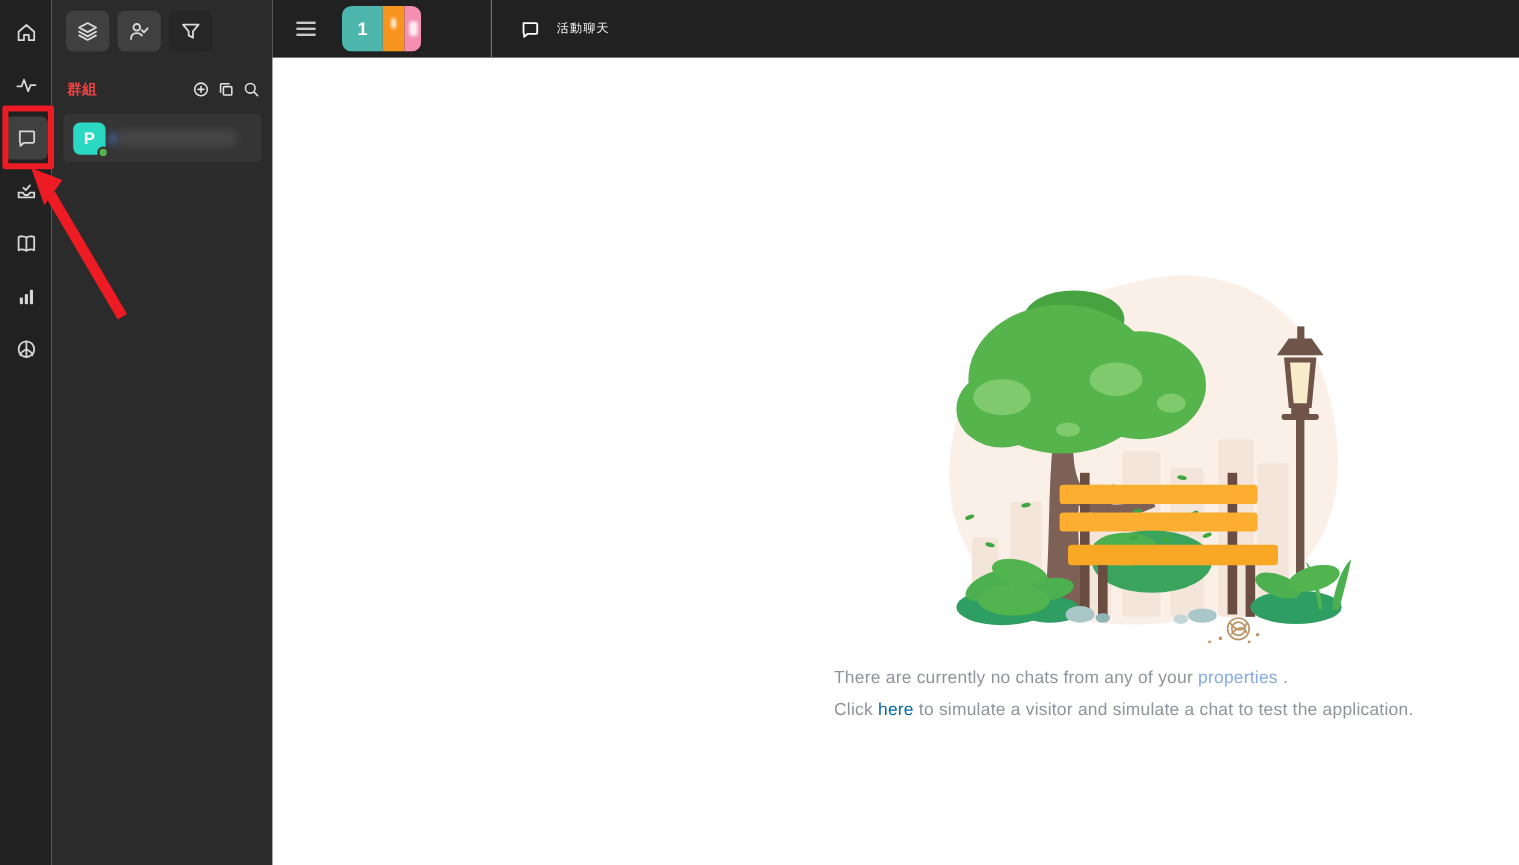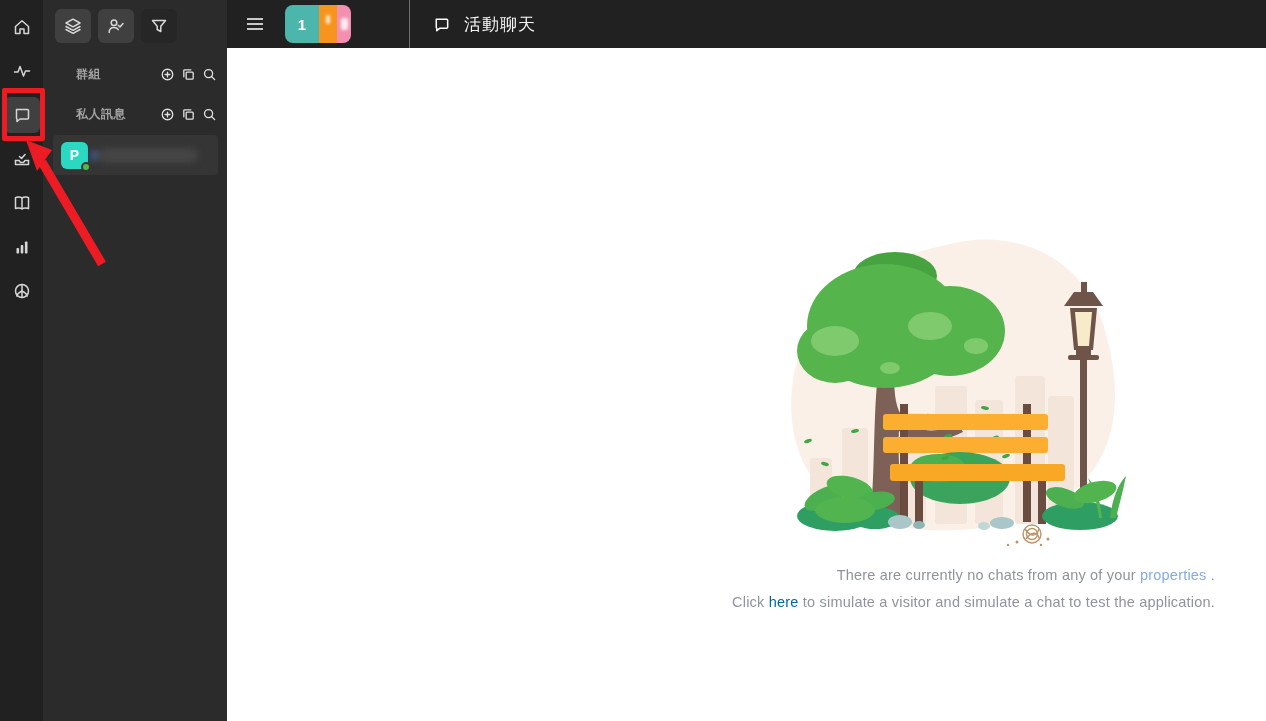--- a/index.html
+++ b/index.html
@@ -23,21 +23,21 @@
            background:#2b2b2b; z-index:2; }
   .panel-toolbar { display:flex; gap:7px; padding:9px 0 0 12px; margin-bottom:11px; }
   .tbtn { width:36px; height:34px; border:none; border-radius:6px;
           background:#262626; display:flex; align-items:center;
           justify-content:center; cursor:pointer; }
   .tbtn.pressed { background:#404040; }
   .tbtn svg { stroke:#d9d9d9; fill:none; stroke-width:1.5;
               stroke-linecap:round; stroke-linejoin:round; }
   .section-head { height:40px; display:flex; align-items:center;
                   justify-content:space-between; padding:0 10px 0 13px; }
-  .section-label { color:#a3a3a3; font-size:12px; font-weight:bold; letter-spacing:.5px;margin-left:20px; }
+  .section-label { color:#ef4444; font-size:12px; font-weight:bold; letter-spacing:.5px; }
   .section-actions { display:flex; gap:5px; }
   .section-actions .act { width:16px; height:16px; display:flex; align-items:center;
                           justify-content:center; cursor:pointer; }
   .section-actions svg { stroke:#e2e2e2; fill:none; stroke-width:1.4;
                          stroke-linecap:round; stroke-linejoin:round; }
   .dm-row { margin:1px 9px 0 10px; height:40px; background:#353535;
             border-radius:4px; display:flex; align-items:center;
             padding:0 8px; gap:10px; cursor:pointer; }
   .dm-avatar { position:relative; width:27px; height:27px; border-radius:6px;
                display:flex; align-items:center; justify-content:center;
@@ -61,27 +61,27 @@
   .seg { height:100%; display:flex; align-items:center; justify-content:center; }
   .seg1 { width:34px; color:#fff; font-size:15px; font-weight:bold; }
   .seg2 { width:18px; } .seg3 { width:14px; }
   .seg .ghost { width:7px; height:12px; background:rgba(255,255,255,.85);
                 filter:blur(1.5px); border-radius:2px; }
   .top-divider { width:1px; height:48px; background:#6e6e6e;
                  margin-left:auto; position:absolute; left:182px; }
   .view-title { position:absolute; left:205px; display:flex; align-items:center; gap:13px; }
   .view-title svg { stroke:#fff; fill:none; stroke-width:1.6;
                     stroke-linecap:round; stroke-linejoin:round; }
-  .view-title-text { color:#f5f5f5; font-size:17px; letter-spacing:1px; }
+  .view-title-text { color:#f5f5f5; font-size:10px; letter-spacing:1px; }
 
   
   .content { position:absolute; left:227px; top:48px; width:1039px; height:673px;
              background:#ffffff; }
-  .empty-state { position:absolute; left:728px; top:178px; transform:translateX(-50%);
-                 width:520px; text-align:right; }
+  .empty-state { position:absolute; left:728px; top:168px; transform:translateX(-50%);
+                 width:520px; text-align:left; }
   .empty-illustration { display:block; margin:0 auto 16px auto; }
   .empty-line { font-size:14.5px; line-height:27px; color:#8f939c; letter-spacing:.2px; }
   .link-blue { color:#84abe3; text-decoration:none; cursor:pointer; }
   .link-green { color:#0369a1; text-decoration:none; cursor:pointer; }
 
   
   .red-box { position:absolute; left:2px; top:88px; width:43px; height:53px;
              border:5px solid #ed1b24; border-radius:2px; z-index:10; pointer-events:none; }
   .red-arrow { position:absolute; left:18px; top:136px; z-index:10; pointer-events:none; }
 </style>
@@ -177,44 +177,20 @@
         </span>
         <span class="act">
           <svg width="15" height="15" viewBox="0 0 16 16">
               <circle cx="7" cy="7" r="4.3"></circle>
               <line x1="10.2" y1="10.2" x2="13.5" y2="13.5"></line>
             </svg>
         </span>
       </span>
     </div>
 
-    <div class="section-head">
-      <span class="section-label">私人訊息</span>
-      <span class="section-actions">
-        <span class="act">
-          <svg width="15" height="15" viewBox="0 0 16 16">
-              <circle cx="8" cy="8" r="5.6"></circle>
-              <line x1="8" y1="5.4" x2="8" y2="10.6"></line>
-              <line x1="5.4" y1="8" x2="10.6" y2="8"></line>
-            </svg>
-        </span>
-        <span class="act">
-          <svg width="15" height="15" viewBox="0 0 16 16">
-              <rect x="5.5" y="5.5" width="7.5" height="7.5" rx="1"></rect>
-              <path d="M10.5 3 H4 Q3 3 3 4 V10.5"></path>
-            </svg>
-        </span>
-        <span class="act">
-          <svg width="15" height="15" viewBox="0 0 16 16">
-              <circle cx="7" cy="7" r="4.3"></circle>
-              <line x1="10.2" y1="10.2" x2="13.5" y2="13.5"></line>
-            </svg>
-        </span>
-      </span>
-    </div>
 
     <div class="dm-row">
       <span class="dm-avatar" style="background:#2bd9c2">
         <span>P</span>
         <span class="status-dot"></span>
       </span>
       <span class="dm-name-blur">
         <span class="dm-name-tick"></span>
       </span>
     </div>

